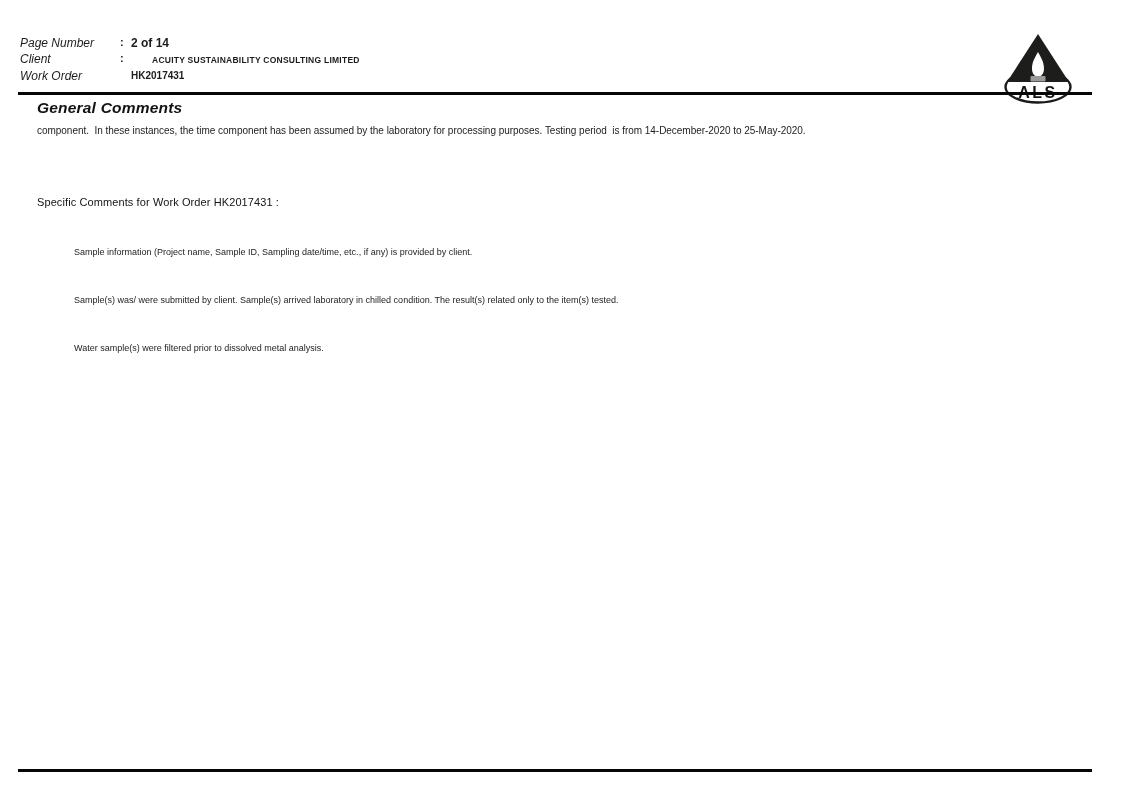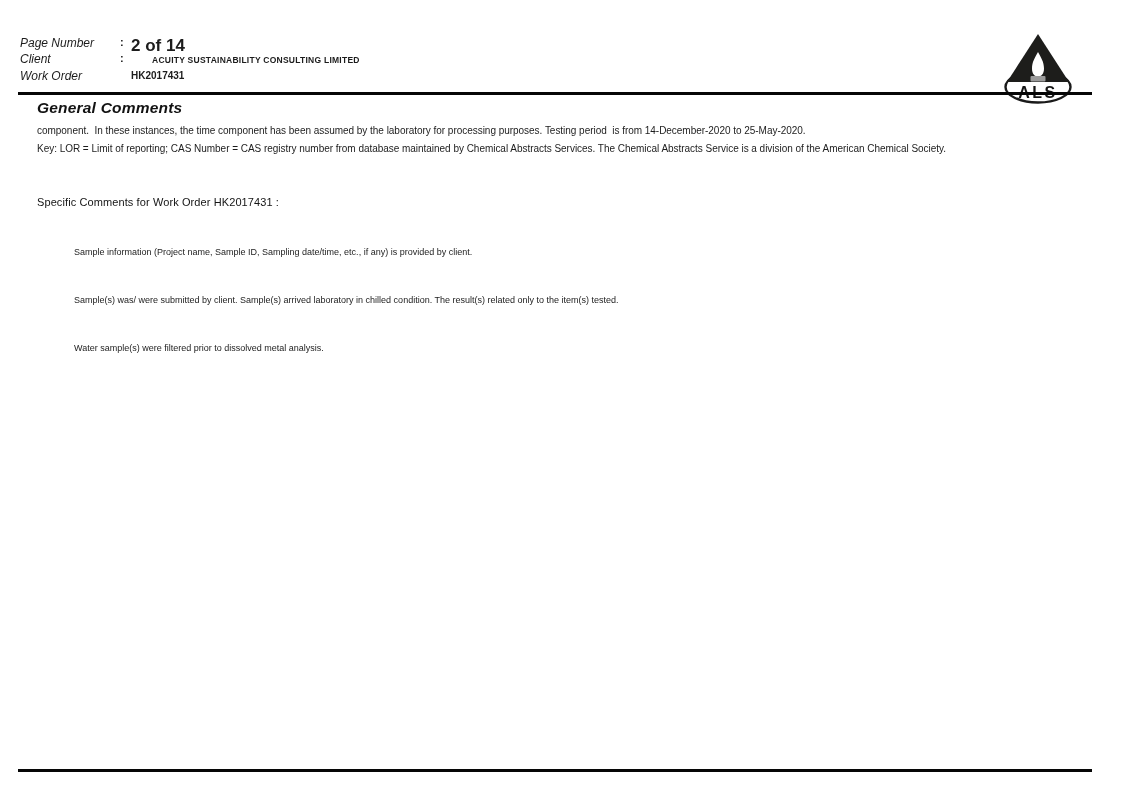--- a/index.html
+++ b/index.html
@@ -10,21 +10,21 @@
     background:#ffffff;
     color:#1c1c1c;
     font-family:"Liberation Sans", sans-serif;
     overflow:hidden;
   }
   
   .header { position:absolute; left:20px; top:36px; }
   .hrow { display:flex; align-items:flex-start; height:16.3px; }
   .hlabel { font-style:italic; font-size:12px; width:100px; color:#1c1c1c; }
   .hsep   { width:11px; font-size:11px; font-weight:bold; }
-  .hval   { font-weight:bold; font-size:17px; white-space:nowrap; }
+  .hval   { font-weight:bold; font-size:12px; white-space:nowrap; }
   .hval-client { font-size:8.5px; letter-spacing:0.25px; padding-top:2.5px;margin-left:21px; }
   .hval-wo     { font-size:10px; padding-top:1px; }
   
   .logo { position:absolute; left:1001px; top:30px; width:74px; height:78px; }
   .logo svg { display:block; width:100%; height:100%; }
   
   .rule { position:absolute; left:18px; width:1074px; height:3px; background:#060606; }
   .rule-top    { top:92px; }
   .rule-bottom { top:769px; }
   
@@ -84,21 +84,20 @@
       <text x="37" y="67.5" text-anchor="middle" font-family="Liberation Sans, sans-serif" font-size="16" font-weight="bold" letter-spacing="2.5" fill="#141414">ALS</text>
     </svg>
   </div>
 
   <div class="rule rule-top"></div>
 
   <div class="gc-title">General Comments</div>
 
   <div class="gc-body">
     <div class="gc-line gc-pre">component.  In these instances, the time component has been assumed by the laboratory for processing purposes. Testing period  is from 14-December-2020 to 25-May-2020.</div>
-    <div class="gc-line">Key: LOR = Limit of reporting; CAS Number = CAS registry number from database maintained by Chemical Abstracts Services. The Chemical Abstracts Service is a division of the American Chemical Society.</div>
   </div>
 
   <div class="sc-title">Specific Comments for Work Order HK2017431 :</div>
 
   <div class="sc-body">
     <div class="sc-line">Sample information (Project name, Sample ID, Sampling date/time, etc., if any) is provided by client.</div>
     <div class="sc-line">Sample(s) was/ were submitted by client. Sample(s) arrived laboratory in chilled condition. The result(s) related only to the item(s) tested.</div>
     <div class="sc-line">Water sample(s) were filtered prior to dissolved metal analysis.</div>
   </div>
 

